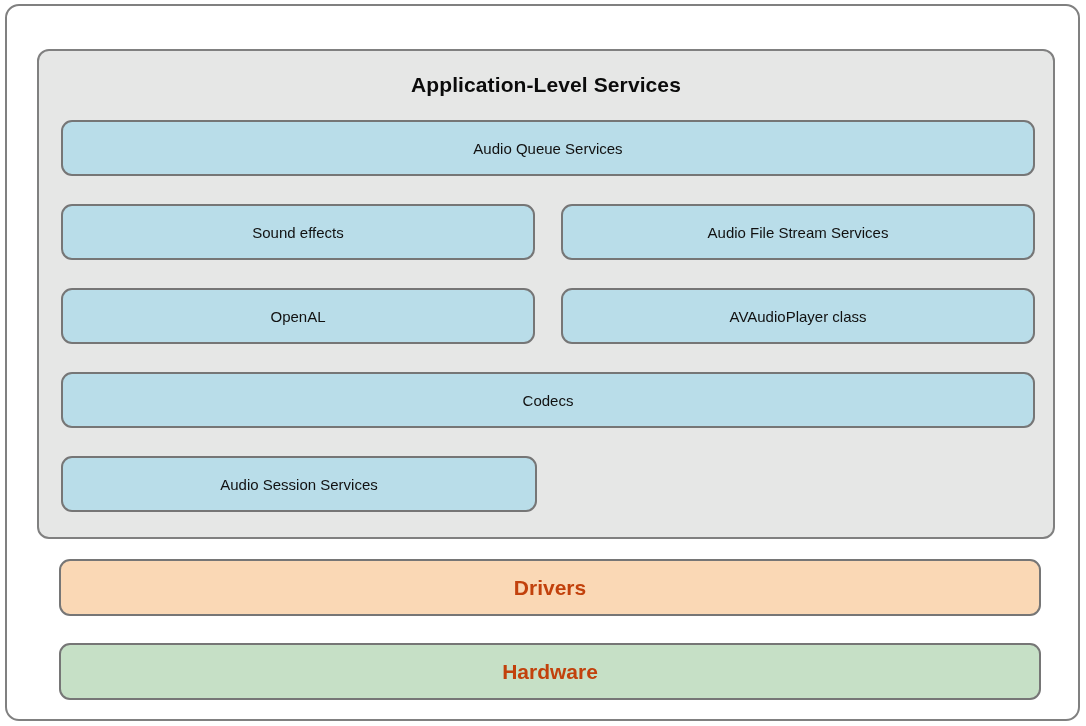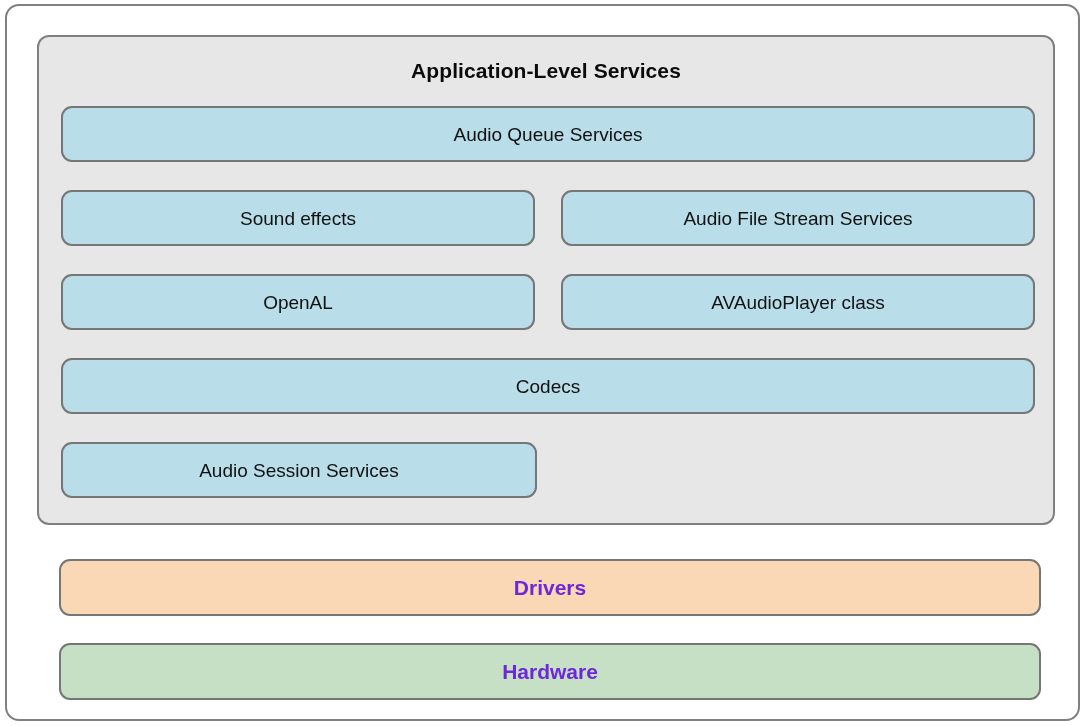--- a/index.html
+++ b/index.html
@@ -22,21 +22,21 @@
     height: 717px;
     border: 2px solid #808080;
     border-radius: 14px;
     background: #ffffff;
   }
 
   
   #app-services-panel {
     position: absolute;
     left: 30px;
-    top: 29px;
+    top: 43px;
     width: 1018px;
     height: 490px;
     background: #e6e7e6;
     border: 2px solid #808080;
     border-radius: 12px;
   }
 
   #app-services-title {
     position: absolute;
     left: 0;
@@ -67,21 +67,21 @@
 
   .service-box {
     flex: 1 1 0;
     height: 56px;
     background: #b9dde9;
     border: 2px solid #767676;
     border-radius: 11px;
     display: flex;
     align-items: center;
     justify-content: center;
-    font-size: 19px;
+    font-size: 15px;
     color: #111111;
     line-height: 1;
   }
 
   .service-box.empty-slot {
     background: transparent;
     border: none;
   }
 
   
@@ -90,21 +90,21 @@
     left: 52px;
     width: 982px;
     height: 57px;
     border: 2px solid #767676;
     border-radius: 11px;
     display: flex;
     align-items: center;
     justify-content: center;
     font-size: 21px;
     font-weight: bold;
-    color: #6d28d9;
+    color: #c2410c;
   }
 
   #drivers-bar {
     top: 553px;
     background: #fad8b5;
   }
 
   #hardware-bar {
     top: 637px;
     background: #c6e0c6;

